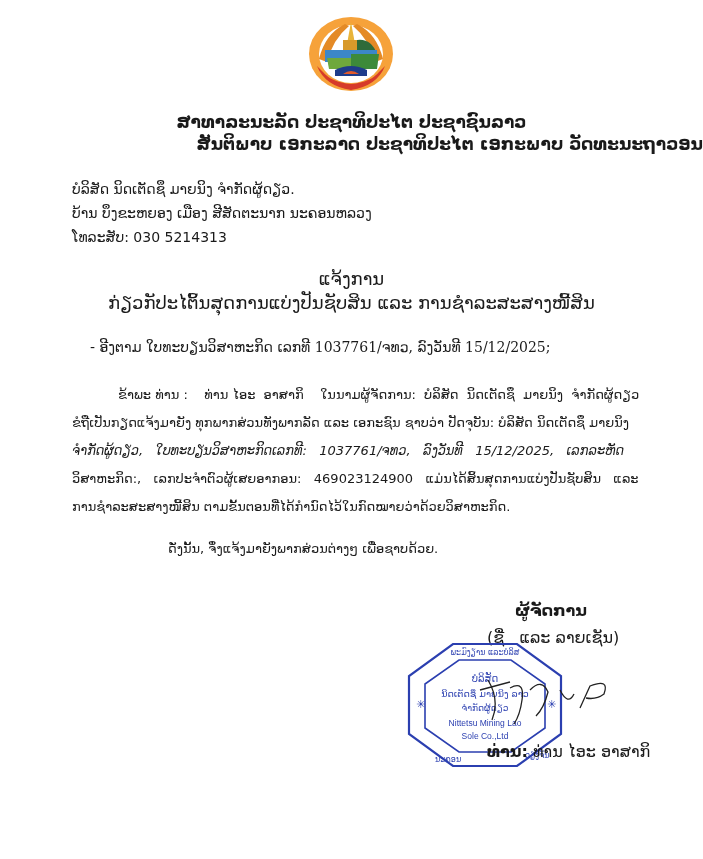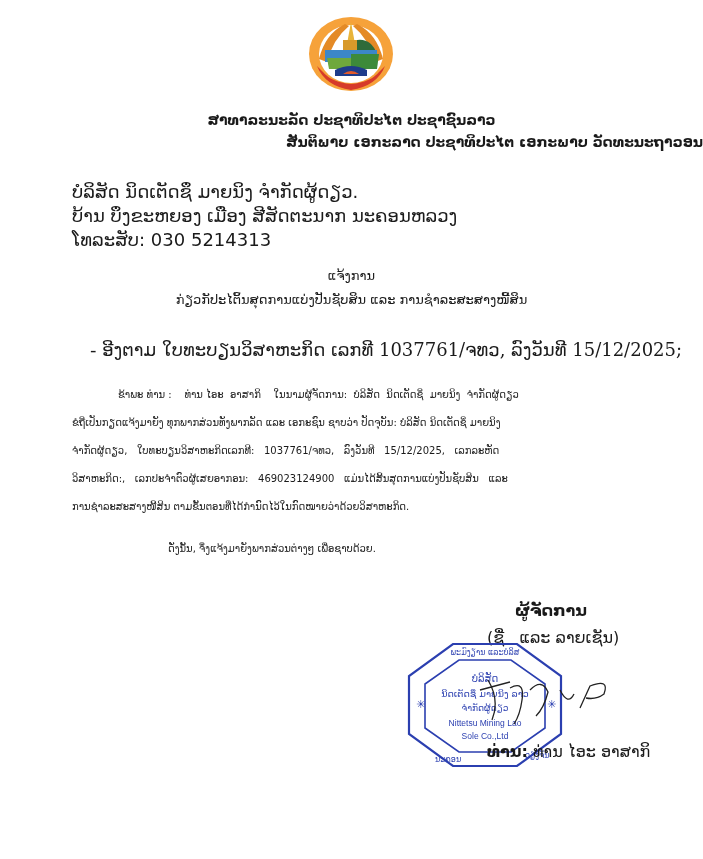--- a/index.html
+++ b/index.html
@@ -2,26 +2,26 @@
 <html><head>
 <meta charset="utf-8">
 <style>
   html, body { margin: 0; padding: 0; }
   body {
     width: 703px; height: 859px; background: #ffffff; position: relative; overflow: hidden;
     font-family: "DejaVu Sans", sans-serif; color: #1a1a1a;
   }
   .abs { position: absolute; }
   .emblem { left: 305px; top: 14px; width: 92px; height: 80px; }
-  .hdr { left: 0; width: 703px; text-align: center; font-weight: bold; font-size: 14px; }
+  .hdr { left: 0; width: 703px; text-align: center; font-weight: bold; font-size: 17px; }
   .hdr1 { top: 112px; }
   .hdr2 { top: 134px; text-align: right; }
-  .line { font-size: 18px; left: 72px; }
-  .title { left: 0; width: 703px; text-align: center; font-size: 13px; }
-  .para { font-size: 10px; left: 72px; width: 580px; line-height: 28px; text-align: justify; }
+  .line { font-size: 14px; left: 72px; }
+  .title { left: 0; width: 703px; text-align: center; font-size: 18px; }
+  .para { font-size: 13px; left: 72px; width: 580px; line-height: 28px; text-align: justify; }
   .num { font-family: "DejaVu Serif", serif; }
   .sig { font-size: 16px; }
   .stamp { left: 405px; top: 640px; width: 160px; height: 130px; }
 </style>
 </head>
 <body>
 
 <svg class="abs emblem" viewBox="0 0 92 80">
   <ellipse cx="46" cy="40" rx="42" ry="37" fill="#f6a23a"></ellipse>
   <ellipse cx="46" cy="40" rx="32" ry="29" fill="#ffffff"></ellipse>
@@ -50,21 +50,21 @@
 
 <div class="abs title" style="top:268px;">ແຈ້ງການ</div>
 <div class="abs title" style="top:292px;">ກ່ຽວກັປະໄຕິ້ນສຸດການແບ່ງປັນຊັບສິນ ແລະ ການຊຳລະສະສາງໜີ້ສິນ</div>
 
 <div class="abs line" style="top:339px; left:90px;">
   <span>-  ອີງຕາມ ໃບທະບຽນວິສາຫະກິດ ເລກທີ </span><span class="num">1037761/ຈທວ,</span><span> ລົງວັນທີ </span><span class="num">15/12/2025;</span>
 </div>
 
 <div class="abs para" style="top:381px; left:118px; width:540px; white-space:pre;">ຂ້າພະ ທ່ານ :    ທ່ານ ໄອະ  ອາສາກິ    ໃນນາມຜູ້ຈັດການ:  ບໍລິສັດ  ນິດເຕັດຊຶ  ມາຍນິງ  ຈຳກັດຜູ້ດຽວ</div>
 <div class="abs para" style="top:409px; white-space:pre;">ຂໍຖືເປັນກຽດແຈ້ງມາຍັງ ທຸກພາກສ່ວນທັງພາກລັດ ແລະ ເອກະຊົນ ຊາບວ່າ ປັດຈຸບັນ: ບໍລິສັດ ນິດເຕັດຊຶ ມາຍນິງ</div>
-<div class="abs para" style="top:437px; white-space:pre;">ຈຳກັດຜູ້ດຽວ,   ໃບທະບຽນວິສາຫະກິດເລກທີ:   1037761/ຈທວ,   ລົງວັນທີ   15/12/2025,   ເລກລະຫັດ</div>
+<div class="abs para" style="top:437px; white-space:pre;font-style:italic;">ຈຳກັດຜູ້ດຽວ,   ໃບທະບຽນວິສາຫະກິດເລກທີ:   1037761/ຈທວ,   ລົງວັນທີ   15/12/2025,   ເລກລະຫັດ</div>
 <div class="abs para" style="top:465px; white-space:pre;">ວິສາຫະກິດ:,   ເລກປະຈຳຕົວຜູ້ເສຍອາກອນ:   469023124900   ແມ່ນໄດ້ສິ້ນສຸດການແບ່ງປັນຊັບສິນ   ແລະ</div>
 <div class="abs para" style="top:493px; white-space:pre;">ການຊຳລະສະສາງໜີ້ສິນ ຕາມຂັ້ນຕອນທີ່ໄດ້ກຳນົດໄວ້ໃນກົດໝາຍວ່າດ້ວຍວິສາຫະກິດ.</div>
 <div class="abs para" style="top:535px; left:168px;">ດັ່ງນັ້ນ, ຈຶ່ງແຈ້ງມາຍັງພາກສ່ວນຕ່າງໆ ເພື່ອຊາບດ້ວຍ.</div>
 
 <div class="abs sig" style="top:601px; left:515px; font-weight:bold;">ຜູ້ຈັດການ</div>
 <div class="abs sig" style="top:628px; left:487px; font-weight:normal; white-space:pre;">(ຊື່   ແລະ ລາຍເຊັນ)</div>
 
 <svg class="abs stamp" viewBox="0 0 160 130">
   <polygon points="48,4 112,4 156,36 156,94 112,126 48,126 4,94 4,36" fill="none" stroke="#2b3fb0" stroke-width="2.2"></polygon>
   <polygon points="54,20 106,20 140,44 140,88 106,112 54,112 20,88 20,44" fill="none" stroke="#2b3fb0" stroke-width="1.6"></polygon>

